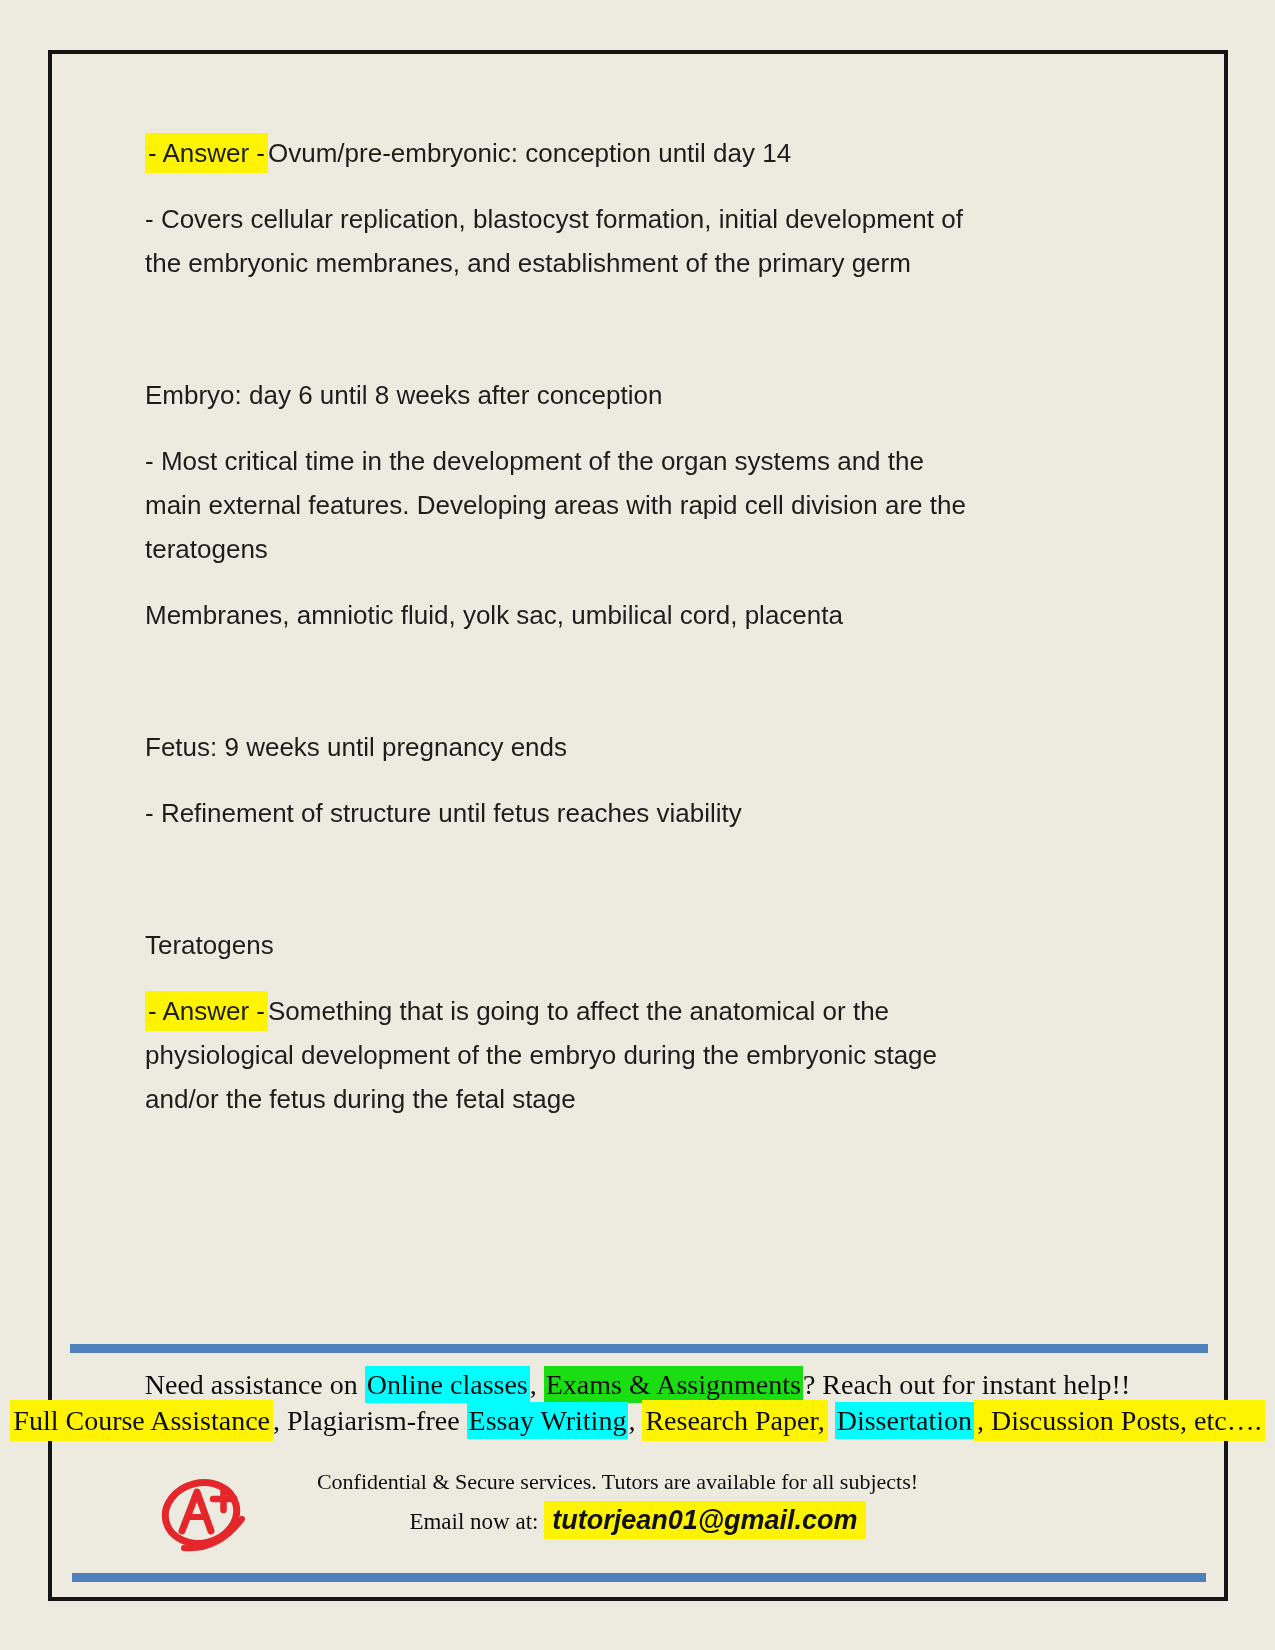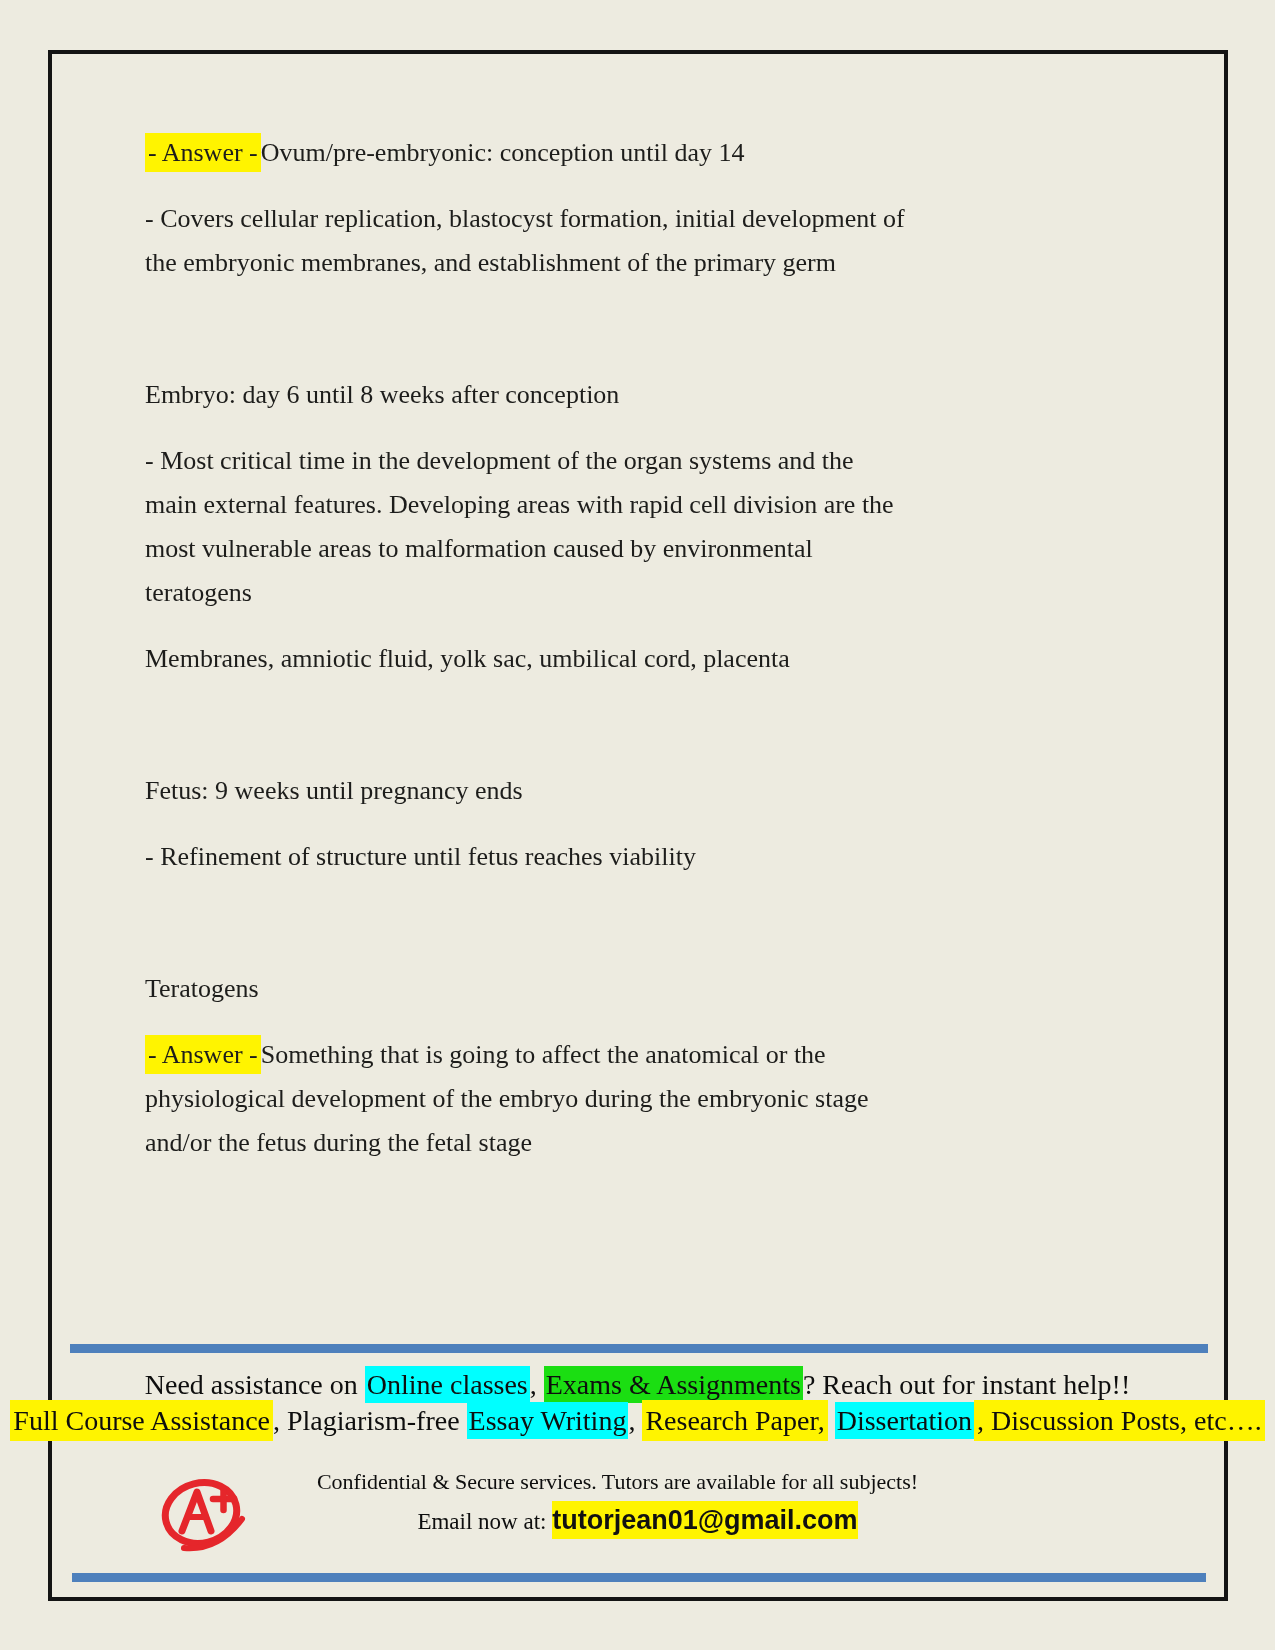--- a/index.html
+++ b/index.html
@@ -13,21 +13,21 @@
   .page{position:absolute;inset:0;width:1275px;height:1650px;}
   .page-border{
     position:absolute;left:48px;top:50px;width:1180px;height:1551px;
     border:4px solid #141414;box-sizing:border-box;
   }
   
   .doc-body{
     position:absolute;left:145px;top:131px;width:1060px;
     font-size:26px;
   }
-  .doc-body p{margin:0 0 22px 0;font-family:Liberation Serif, serif;}
+  .doc-body p{margin:0 0 22px 0;}
   .line{display:block;line-height:44px;white-space:nowrap;}
   .blank-line{height:66px;}
   .hl{color:inherit;}
   .hl-yellow{background:var(--hl-yellow,#FFF400);padding:5px 3px;}
   .hl-cyan{background:var(--hl-cyan,#00FFFF);padding:3px 2px;}
   .hl-green{background:var(--hl-green,#1BDE12);padding:3px 2px;}
   
   .divider{position:absolute;height:9px;background:var(--accent,#4E80BC);}
   #divider-top{left:70px;top:1344px;width:1138px;}
   #divider-bottom{left:72px;top:1573px;width:1134px;}
@@ -41,21 +41,21 @@
   #confidential{
     position:absolute;left:0;top:1468px;width:1235px;text-align:center;
     font-family:"Liberation Serif",serif;font-size:22px;color:#0E0E0E;line-height:28px;
   }
   #email-line{
     position:absolute;left:0;top:1500px;width:1275px;text-align:center;
     font-family:"Liberation Serif",serif;font-size:23px;color:#0E0E0E;line-height:40px;
   }
   #email-line .email{
     font-family:"Liberation Sans",sans-serif;font-weight:bold;font-size:27px;
-    background:var(--hl-yellow,#FFF400);padding:4px 0;color:#111;
+    background:var(--hl-yellow,#FFF400);padding:4px 8px;color:#111;font-style:italic;
   }
   #aplus-logo{position:absolute;left:160px;top:1479px;width:92px;height:80px;}
 </style>
 </head>
 <body style="background: rgb(237, 235, 224);">
 
 <div class="page">
   <div class="page-border"></div>
 
   <div class="doc-body">
@@ -71,21 +71,20 @@
 
     <div class="blank-line"></div>
 
     <p>
       <span class="line">Embryo: day 6 until 8 weeks after conception</span>
     </p>
 
     <p>
       <span class="line">- Most critical time in the development of the organ systems and the</span>
       <span class="line">main external features. Developing areas with rapid cell division are the</span>
-      <span class="line">most vulnerable areas to malformation caused by environmental</span>
       <span class="line">teratogens</span>
     </p>
 
     <p>
       <span class="line">Membranes, amniotic fluid, yolk sac, umbilical cord, placenta</span>
     </p>
 
     <div class="blank-line"></div>
 
     <p>

